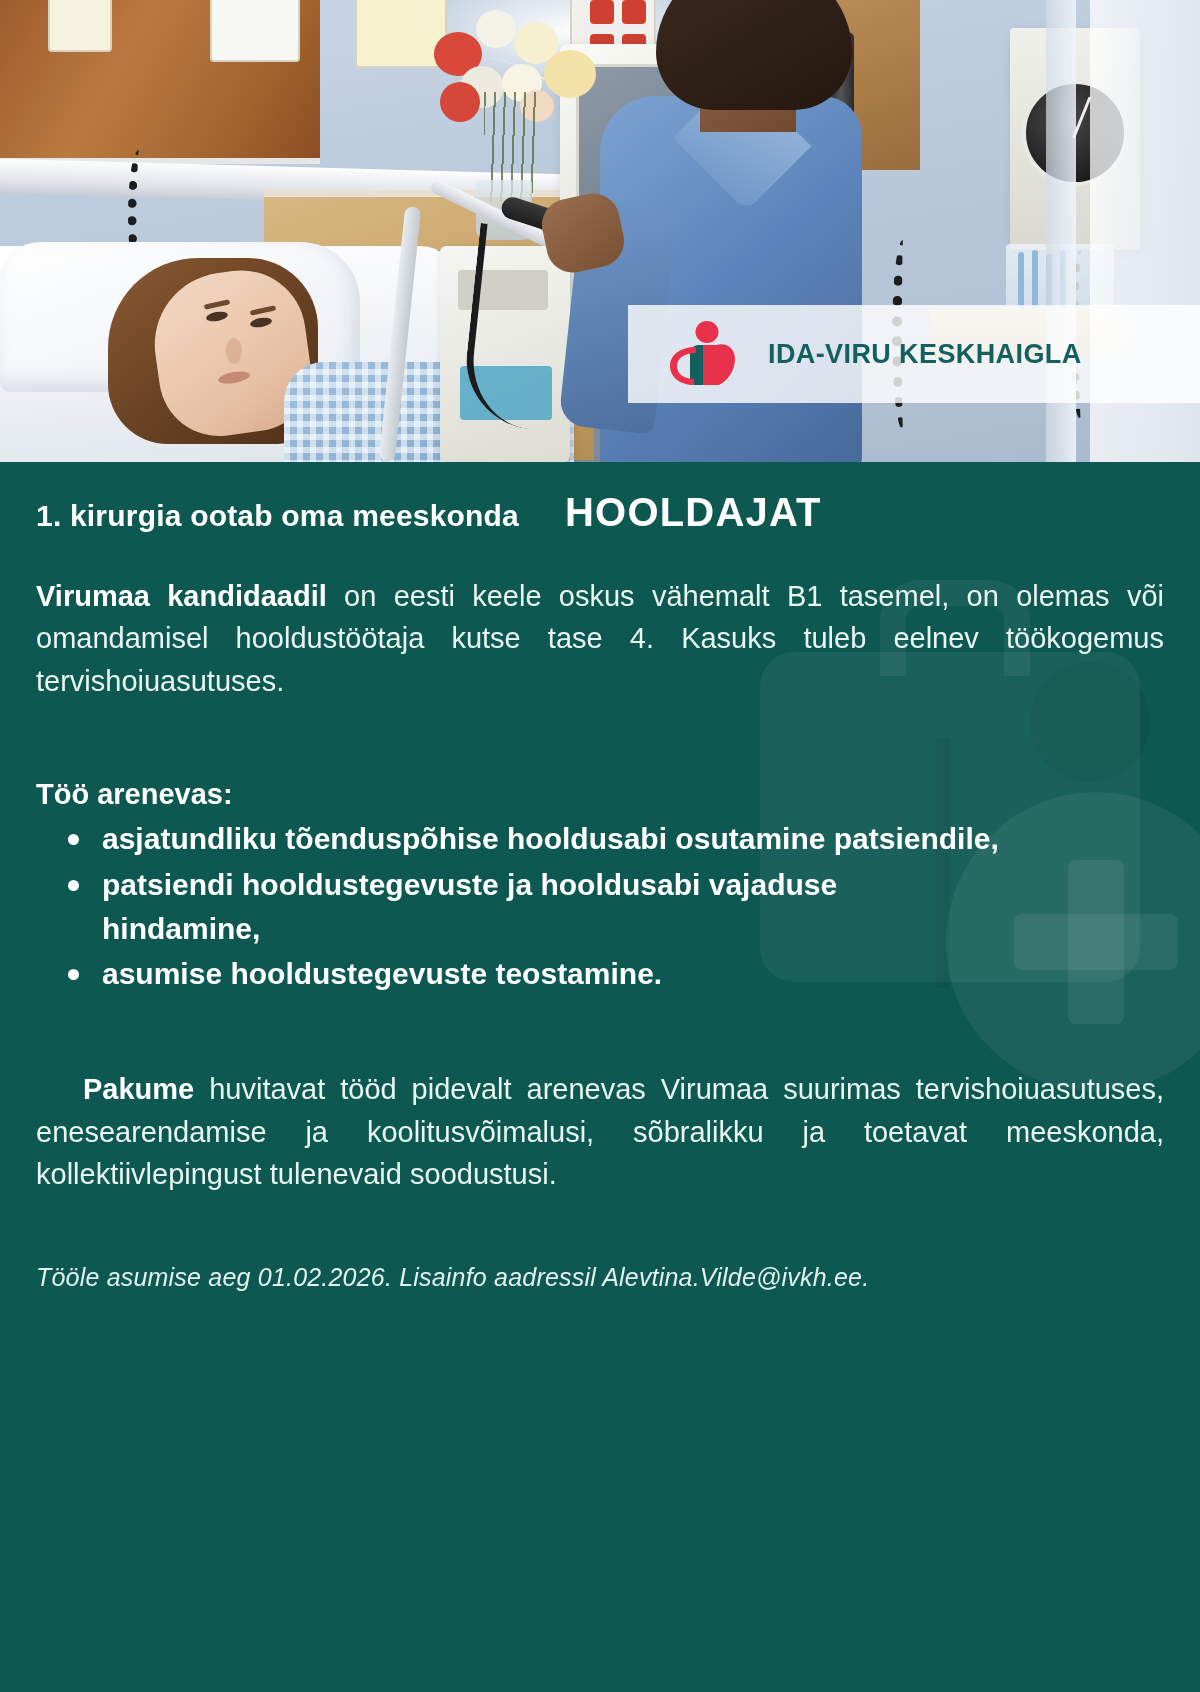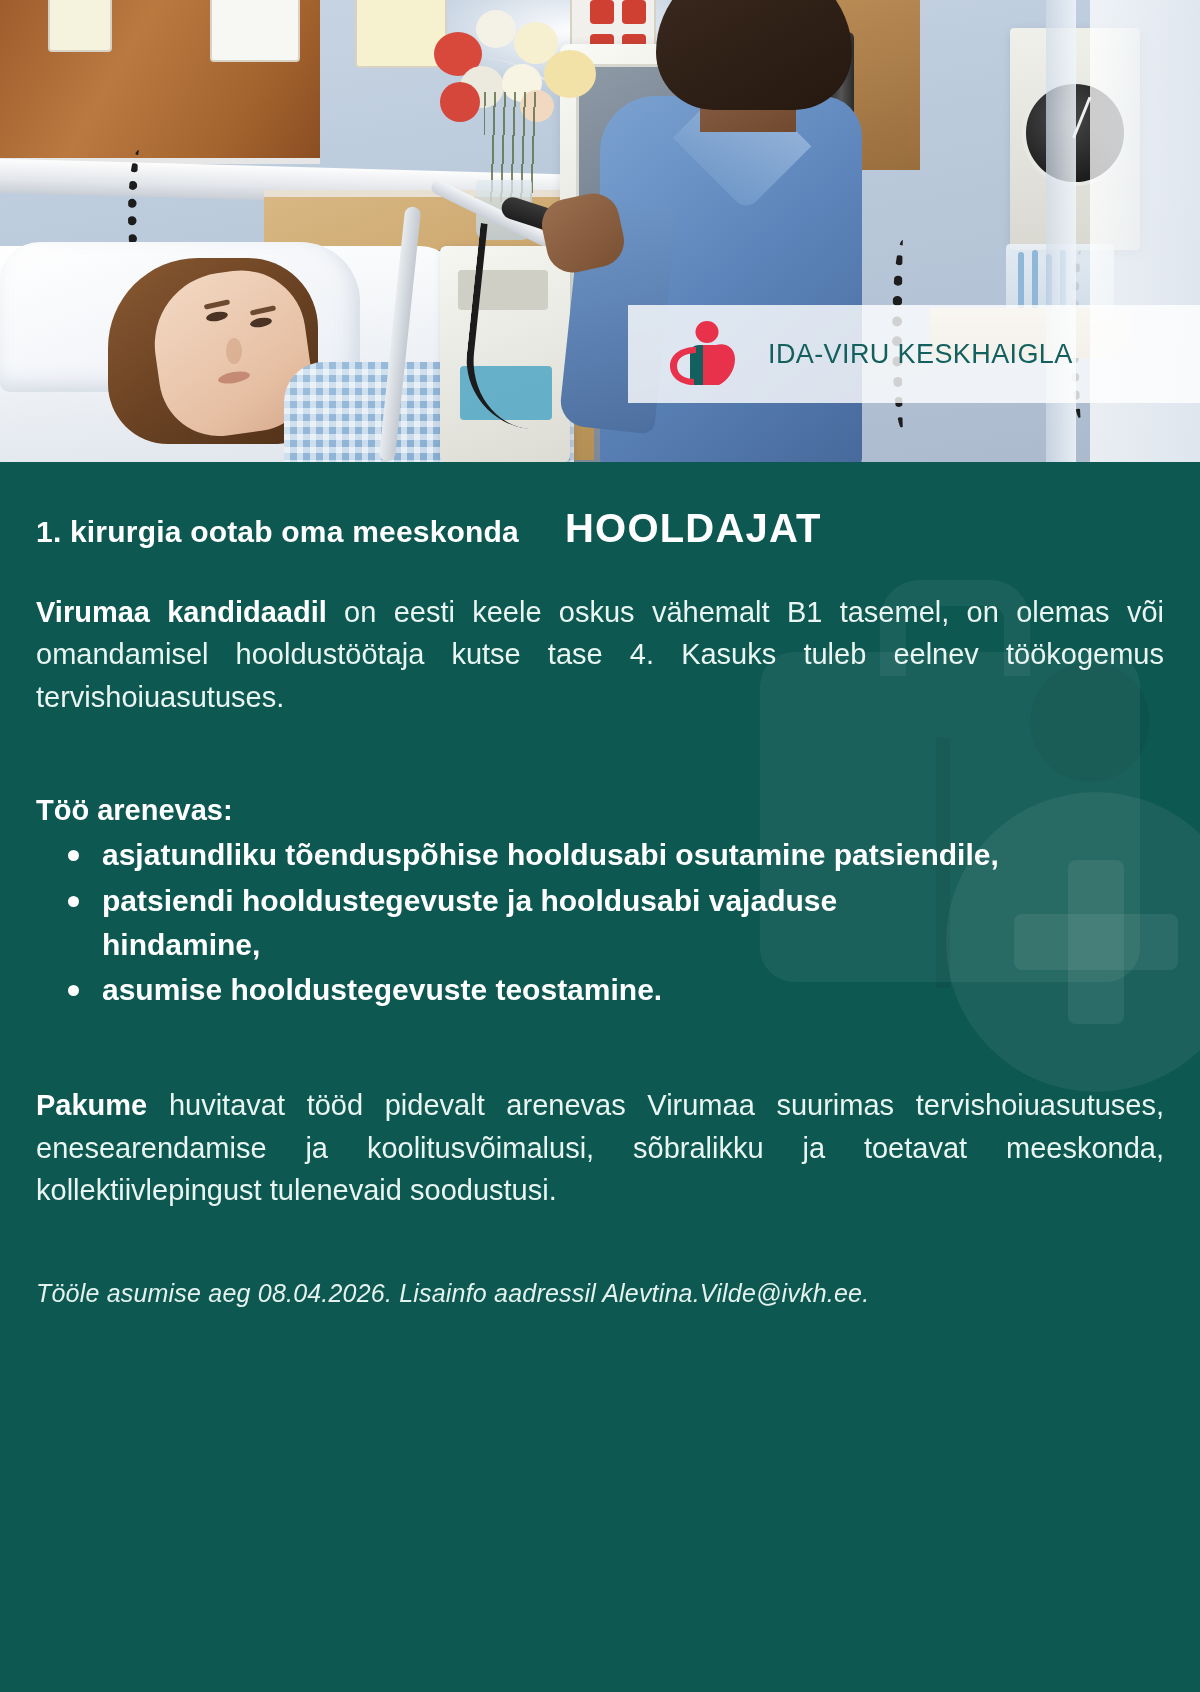--- a/index.html
+++ b/index.html
@@ -272,21 +272,21 @@
   .bluecap{position:absolute;left:988px;top:312px;width:64px;height:16px;background:#9ec9e5;border-radius:8px;}
 
   
   .logo-bar{
     position:absolute; left:628px; top:305px; width:572px; height:98px;
     background:rgba(255,255,255,.80);
     display:flex; align-items:center; padding-left:40px; gap:22px;
   }
   .logo-mark{position:relative;width:78px;height:66px;flex:0 0 auto;}
   .logo-text{
-    color:#14605e; font-weight:normal; font-size:27px; letter-spacing:.4px;
+    color:#14605e; font-weight:bold; font-size:27px; letter-spacing:.4px;
     font-family:"Liberation Sans", sans-serif; white-space:nowrap;
   }
 
   
   .panel{
     position:absolute; left:0; top:462px; width:1200px; height:1230px;
     background:#0e5852; overflow:hidden;
   }
   
   .wm{position:absolute; right:30px; top:80px; width:440px; height:520px; opacity:1;}
@@ -313,21 +313,21 @@
   }
   .wm-cross-h{
     position:absolute; left:284px; top:372px; width:164px; height:56px;
     background:rgba(255,255,255,.075); border-radius:8px;
   }
   .wm-dot{
     position:absolute; left:300px; top:120px; width:120px; height:120px;
     border-radius:50%; background:rgba(0,0,0,.05);
   }
 
-  .content{position:relative; z-index:3; padding:16px 36px;}
+  .content{position:relative; z-index:3; padding:0 36px;}
 
   .headline{
     display:flex; align-items:baseline; padding-top:28px; color:#ffffff;
     font-family:"Liberation Sans", sans-serif;
   }
   .headline .h-left{font-size:30px; font-weight:600; letter-spacing:.2px;}
   .headline .h-role{
     font-size:40px; font-weight:bold; letter-spacing:1.2px; margin-left:46px;
   }
 
@@ -353,21 +353,21 @@
   ul.duties li::before{
     content:""; position:absolute; left:6px; top:17px;
     width:11px; height:11px; border-radius:50%; background:#ffffff;
   }
 
   .offer{
     color:#e9f5f1; font-size:29px; line-height:1.46; text-align:justify;
     text-align-last:left; margin-top:72px;
     font-family:"Liberation Sans", sans-serif;
   }
-  .offer b{color:#ffffff; font-weight:bold;}
+  .offer b{color:#ffffff; font-weight:bold;margin-left:47px;}
 
   .footer-note{
     color:#e4f2ee; font-size:25px; font-style:italic; margin-top:68px;
     font-family:"Liberation Sans", sans-serif; letter-spacing:.2px;
   }
 </style>
 </head>
 <body>
 
 <div class="photo">
@@ -516,16 +516,16 @@
     <ul class="duties">
       <li>asjatundliku tõenduspõhise hooldusabi osutamine patsiendile,</li>
       <li>patsiendi hooldustegevuste ja hooldusabi vajaduse hindamine,</li>
       <li>asumise hooldustegevuste teostamine.</li>
     </ul>
 
     <p class="offer">
       <b>Pakume</b><span> huvitavat tööd pidevalt arenevas Virumaa suurimas tervishoiuasutuses, enesearendamise ja koolitusvõimalusi, sõbralikku ja toetavat meeskonda, kollektiivlepingust tulenevaid soodustusi.</span>
     </p>
 
-    <div class="footer-note">Tööle asumise aeg 08.04.2026. Lisainfo aadressil Alevtina.Vilde@ivkh.ee.</div>
+    <div class="footer-note">Tööle asumise aeg 01.02.2026. Lisainfo aadressil Alevtina.Vilde@ivkh.ee.</div>
 
   </div>
 </div>
 
 </body></html>

